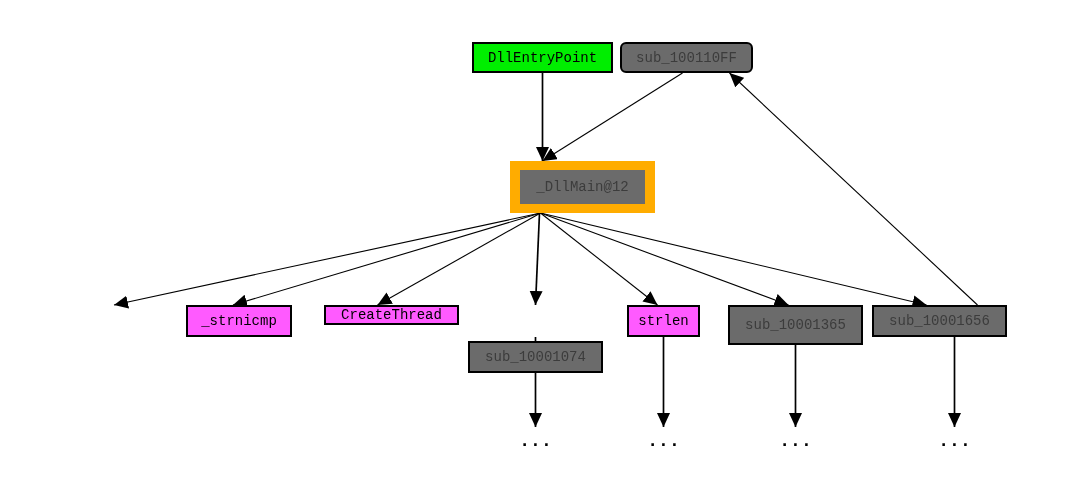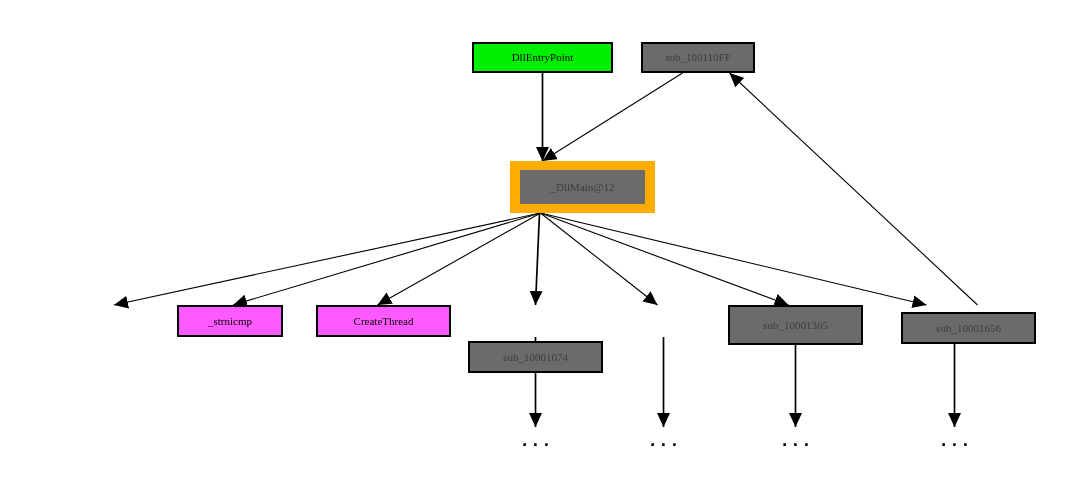--- a/index.html
+++ b/index.html
@@ -11,23 +11,22 @@
     overflow:hidden;
     font-family:"Liberation Mono", monospace;
   }
   #edge-layer{position:absolute;left:0;top:0;z-index:1;}
   #node-layer{position:absolute;left:0;top:0;width:100%;height:100%;z-index:2;}
   .node{
     position:absolute;
     box-sizing:border-box;
     border:2px solid var(--border,#000);
     display:flex;align-items:center;justify-content:center;
-    font-size:11px;line-height:1;white-space:nowrap;
+    font-size:14px;line-height:1;white-space:nowrap;
     cursor:default;
-    font-family:Liberation Serif, serif;
   }
   .node.entry{background:var(--entry-fill);color:var(--entry-text);}
   .node.import{background:var(--import-fill);color:var(--import-text);}
   .node.function{background:var(--function-fill);color:var(--function-text);}
   .node.highlighted{
     border:none;
     background:var(--highlight-frame);
     padding:9px 10px;
     margin-left:40px;
   }
@@ -68,41 +67,44 @@
         <line x1="535.5" y1="337" x2="535.5" y2="427" stroke="#000000" stroke-width="1.7" marker-end="url(#arrowhead)"></line>
         <line x1="663.5" y1="337" x2="663.5" y2="427" stroke="#000000" stroke-width="1.7" marker-end="url(#arrowhead)"></line>
         <line x1="795.5" y1="337" x2="795.5" y2="427" stroke="#000000" stroke-width="1.7" marker-end="url(#arrowhead)"></line>
         <line x1="954.5" y1="337" x2="954.5" y2="427" stroke="#000000" stroke-width="1.7" marker-end="url(#arrowhead)"></line>
       </g>
   </svg>
   <div id="node-layer">
       <div class="node entry" style="left: 472px; top: 42px; width: 141px; height: 31px;">
         <span>DllEntryPoint</span>
       </div>
-      <div class="node function" style="left: 641px; top: 42px; width: 114px; height: 31px;">
+      <div class="node function" style="left: 620px; top: 42px; width: 133px; height: 31px; border-radius: 6px;">
         <span>sub_100110FF</span>
       </div>
       <div class="node function highlighted" style="left: 470px; top: 161px; width: 145px; height: 52px;">
         <div class="inner">
           <span>_DllMain@12</span>
         </div>
       </div>
-      <div class="node import" style="left: 177px; top: 305px; width: 106px; height: 32px;">
+      <div class="node import" style="left: 186px; top: 305px; width: 106px; height: 32px;">
         <span>_strnicmp</span>
       </div>
-      <div class="node import" style="left: 316px; top: 305px; width: 135px; height: 32px;">
+      <div class="node import" style="left: 324px; top: 305px; width: 135px; height: 20px;">
         <span>CreateThread</span>
       </div>
       <div class="node function" style="left: 468px; top: 305px; width: 135px; height: 32px; margin-top: 36px;">
         <span>sub_10001074</span>
       </div>
+      <div class="node import" style="left: 627px; top: 305px; width: 73px; height: 32px;">
+        <span>strlen</span>
+      </div>
       <div class="node function" style="left: 728px; top: 305px; width: 135px; height: 40px;">
         <span>sub_10001365</span>
       </div>
-      <div class="node function" style="left: 901px; top: 305px; width: 135px; height: 32px; margin-top: 7px;">
+      <div class="node function" style="left: 872px; top: 305px; width: 135px; height: 32px;">
         <span>sub_10001656</span>
       </div>
       <div class="ellipsis" style="left: 505.5px; top: 430px;">...</div>
       <div class="ellipsis" style="left: 633.5px; top: 430px;">...</div>
       <div class="ellipsis" style="left: 765.5px; top: 430px;">...</div>
       <div class="ellipsis" style="left: 924.5px; top: 430px;">...</div>
     </div>
 </div>
 
 </body></html>

